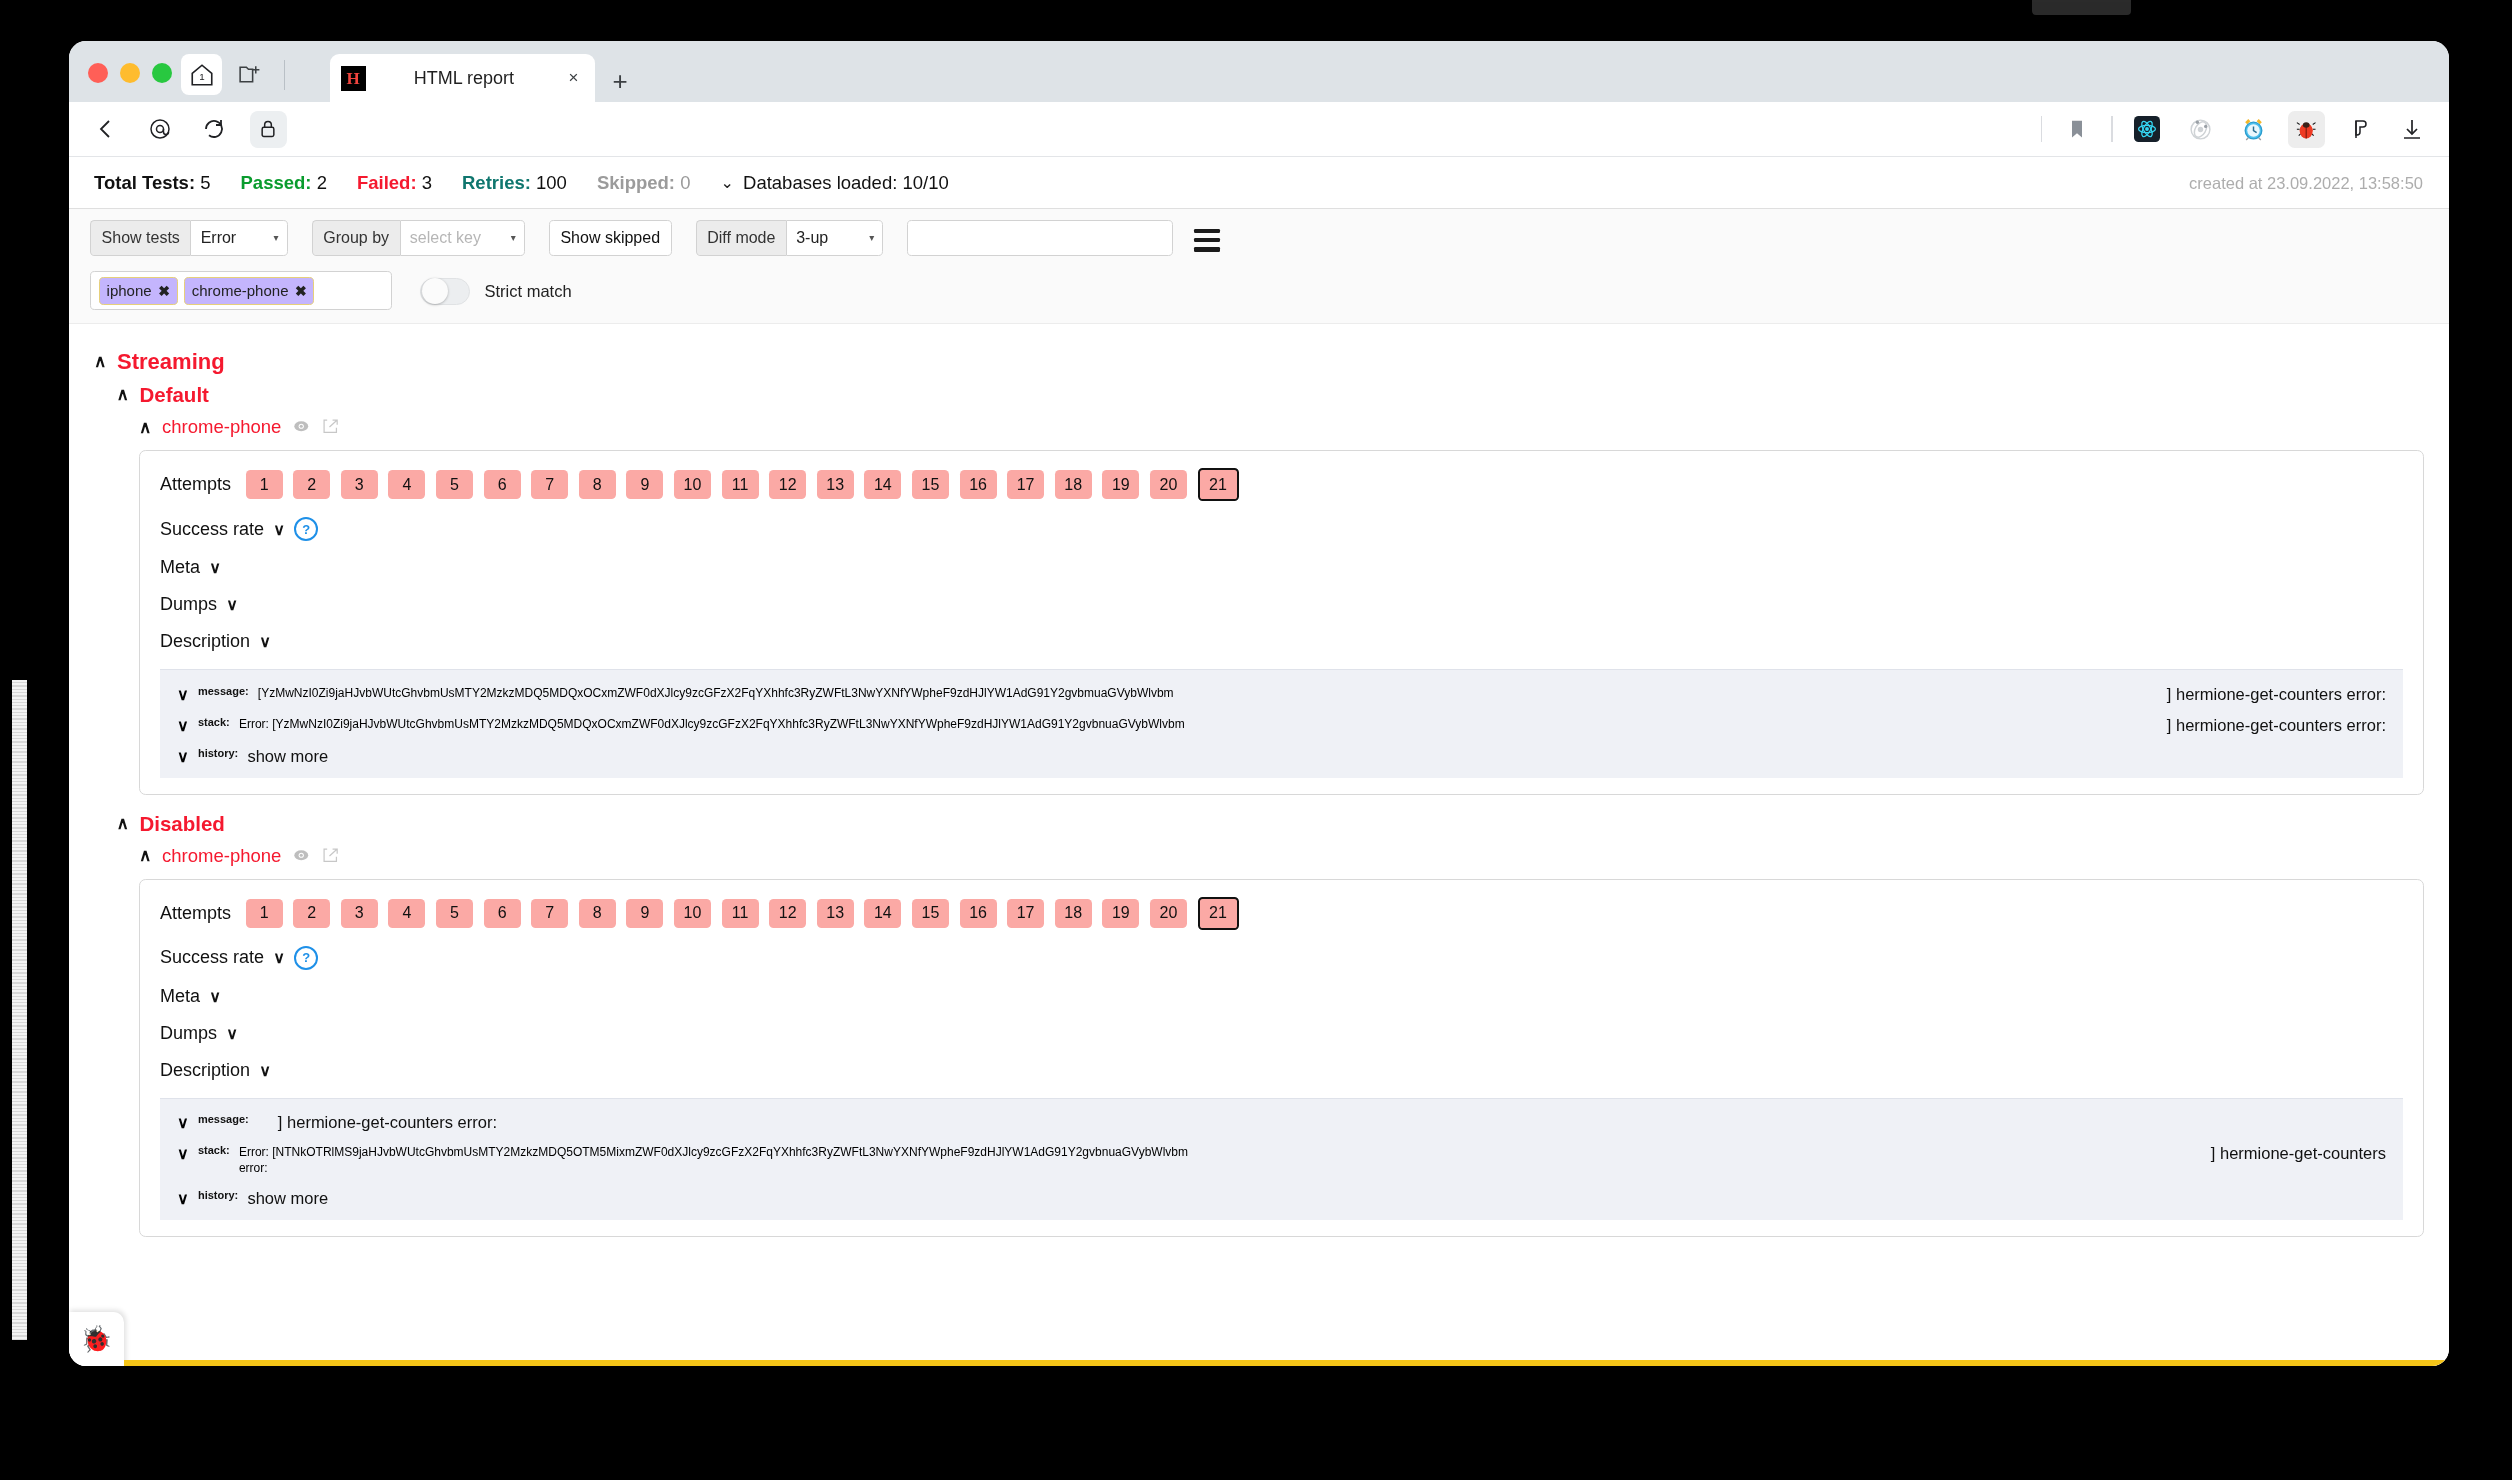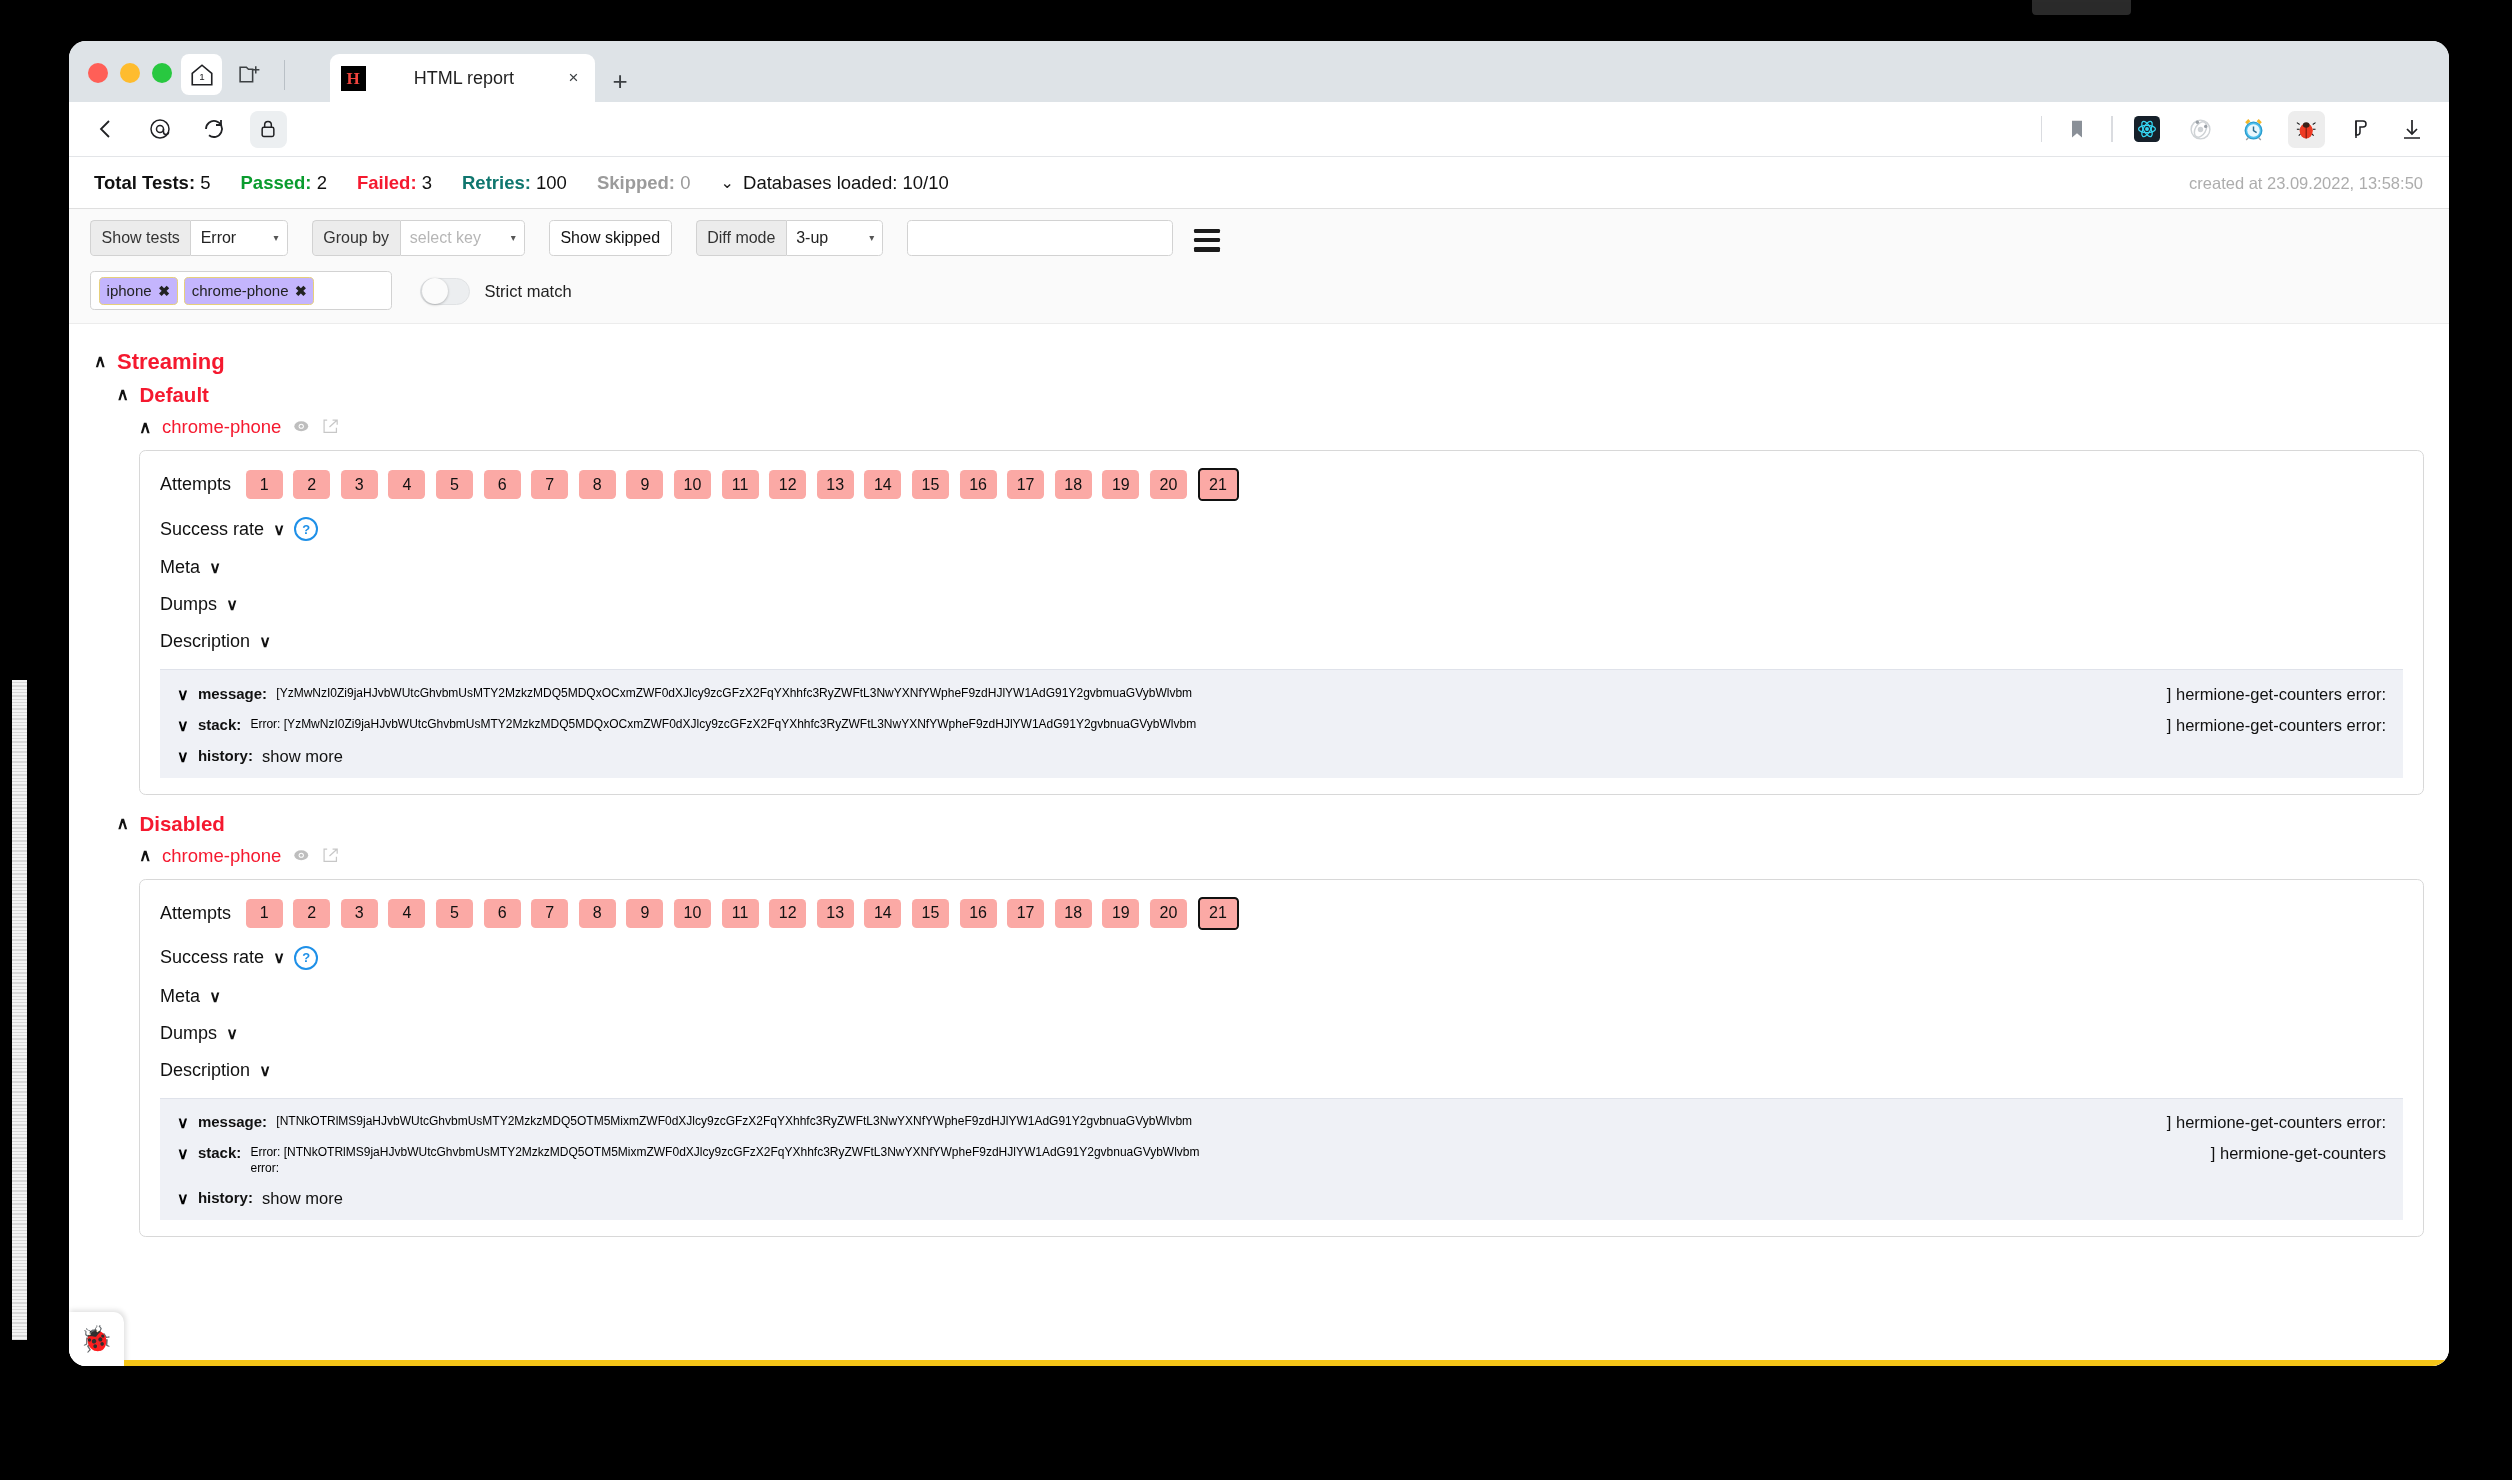--- a/index.html
+++ b/index.html
@@ -103,21 +103,21 @@
   .chip{min-width:25px;height:29px;background:#fba9a5;border-radius:4.6px;display:flex;align-items:center;
     justify-content:center;font-size:16px;color:#111;padding:0 6px;}
   .chip.cur{background:#fba9a5;border:2px solid #111;}
   .frow{display:flex;align-items:center;gap:9.2px;margin-top:16px;font-size:18px;color:#111;}
   .car-dn{font-size:16px;font-weight:bold;}
   .qmark{width:20px;height:20px;border-radius:50%;border:2px solid #1e90e8;color:#1e90e8;font-size:13px;
     font-weight:bold;display:flex;align-items:center;justify-content:center;}
   .errbox{margin-top:17px;background:#eff1f6;border-top:0.7px solid #dfe2ea;padding:14.5px 17px 12px 17px;}
   .eline{display:flex;align-items:flex-start;gap:9.2px;margin-bottom:12px;}
   .eline:last-child{margin-bottom:0;}
-  .ekey{font-size:15px;color:#111;font-weight:bold;white-space:nowrap;}
+  .ekey{font-size:11px;color:#111;font-weight:bold;white-space:nowrap;}
   .eval{font-size:12px;color:#000000;flex:1;word-break:break-all;line-height:1.35;}
   .etail{font-size:16.5px;color:#111;white-space:nowrap;margin-left:20px;}
   .emid{display:flex;flex:1;justify-content:space-between;gap:20px;}
   .show-more{font-size:16.5px;color:#111;font-weight:normal;}
 
   .bugbtn{position:absolute;left:0;bottom:0;width:55px;height:55px;background:#fff;border-radius:0 10.6px 0 0;
     box-shadow:1.3px -1.3px 5.3px rgba(0,0,0,.12);display:flex;align-items:center;justify-content:center;font-size:26px;}
   .goldbar{position:absolute;left:55px;bottom:0;right:0;height:6.6px;background:#f5c518;}
 </style>
 </head>
@@ -476,21 +476,20 @@
           <div class="frow">
             <span>Description</span>
             <span class="car-dn">∨</span>
           </div>
 
           <div class="errbox">
             <div class="eline">
               <span class="car-dn">∨</span>
               <span class="ekey">message:</span>
               <span class="emid">
-                <span class="eval">[NTNkOTRlMS9jaHJvbWUtcGhvbmUsMTY2MzkzMDQ5OTM5MixmZWF0dXJlcy9zcGFzX2FqYXhhfc3RyZWFtL3NwYXNfYWpheF9zdHJlYW1AdG91Y2gvbnuaGVybWlvbm</span>
                 <span class="etail">] hermione-get-counters error:</span>
               </span>
             </div>
             <div class="eline">
               <span class="car-dn">∨</span>
               <span class="ekey">stack:</span>
               <span class="emid">
                 <span class="eval"><span>Error: [NTNkOTRlMS9jaHJvbWUtcGhvbmUsMTY2MzkzMDQ5OTM5MixmZWF0dXJlcy9zcGFzX2FqYXhhfc3RyZWFtL3NwYXNfYWpheF9zdHJlYW1AdG91Y2gvbnuaGVybWlvbm</span><br><span>error:</span></span>
                 <span class="etail">] hermione-get-counters</span>
               </span>

